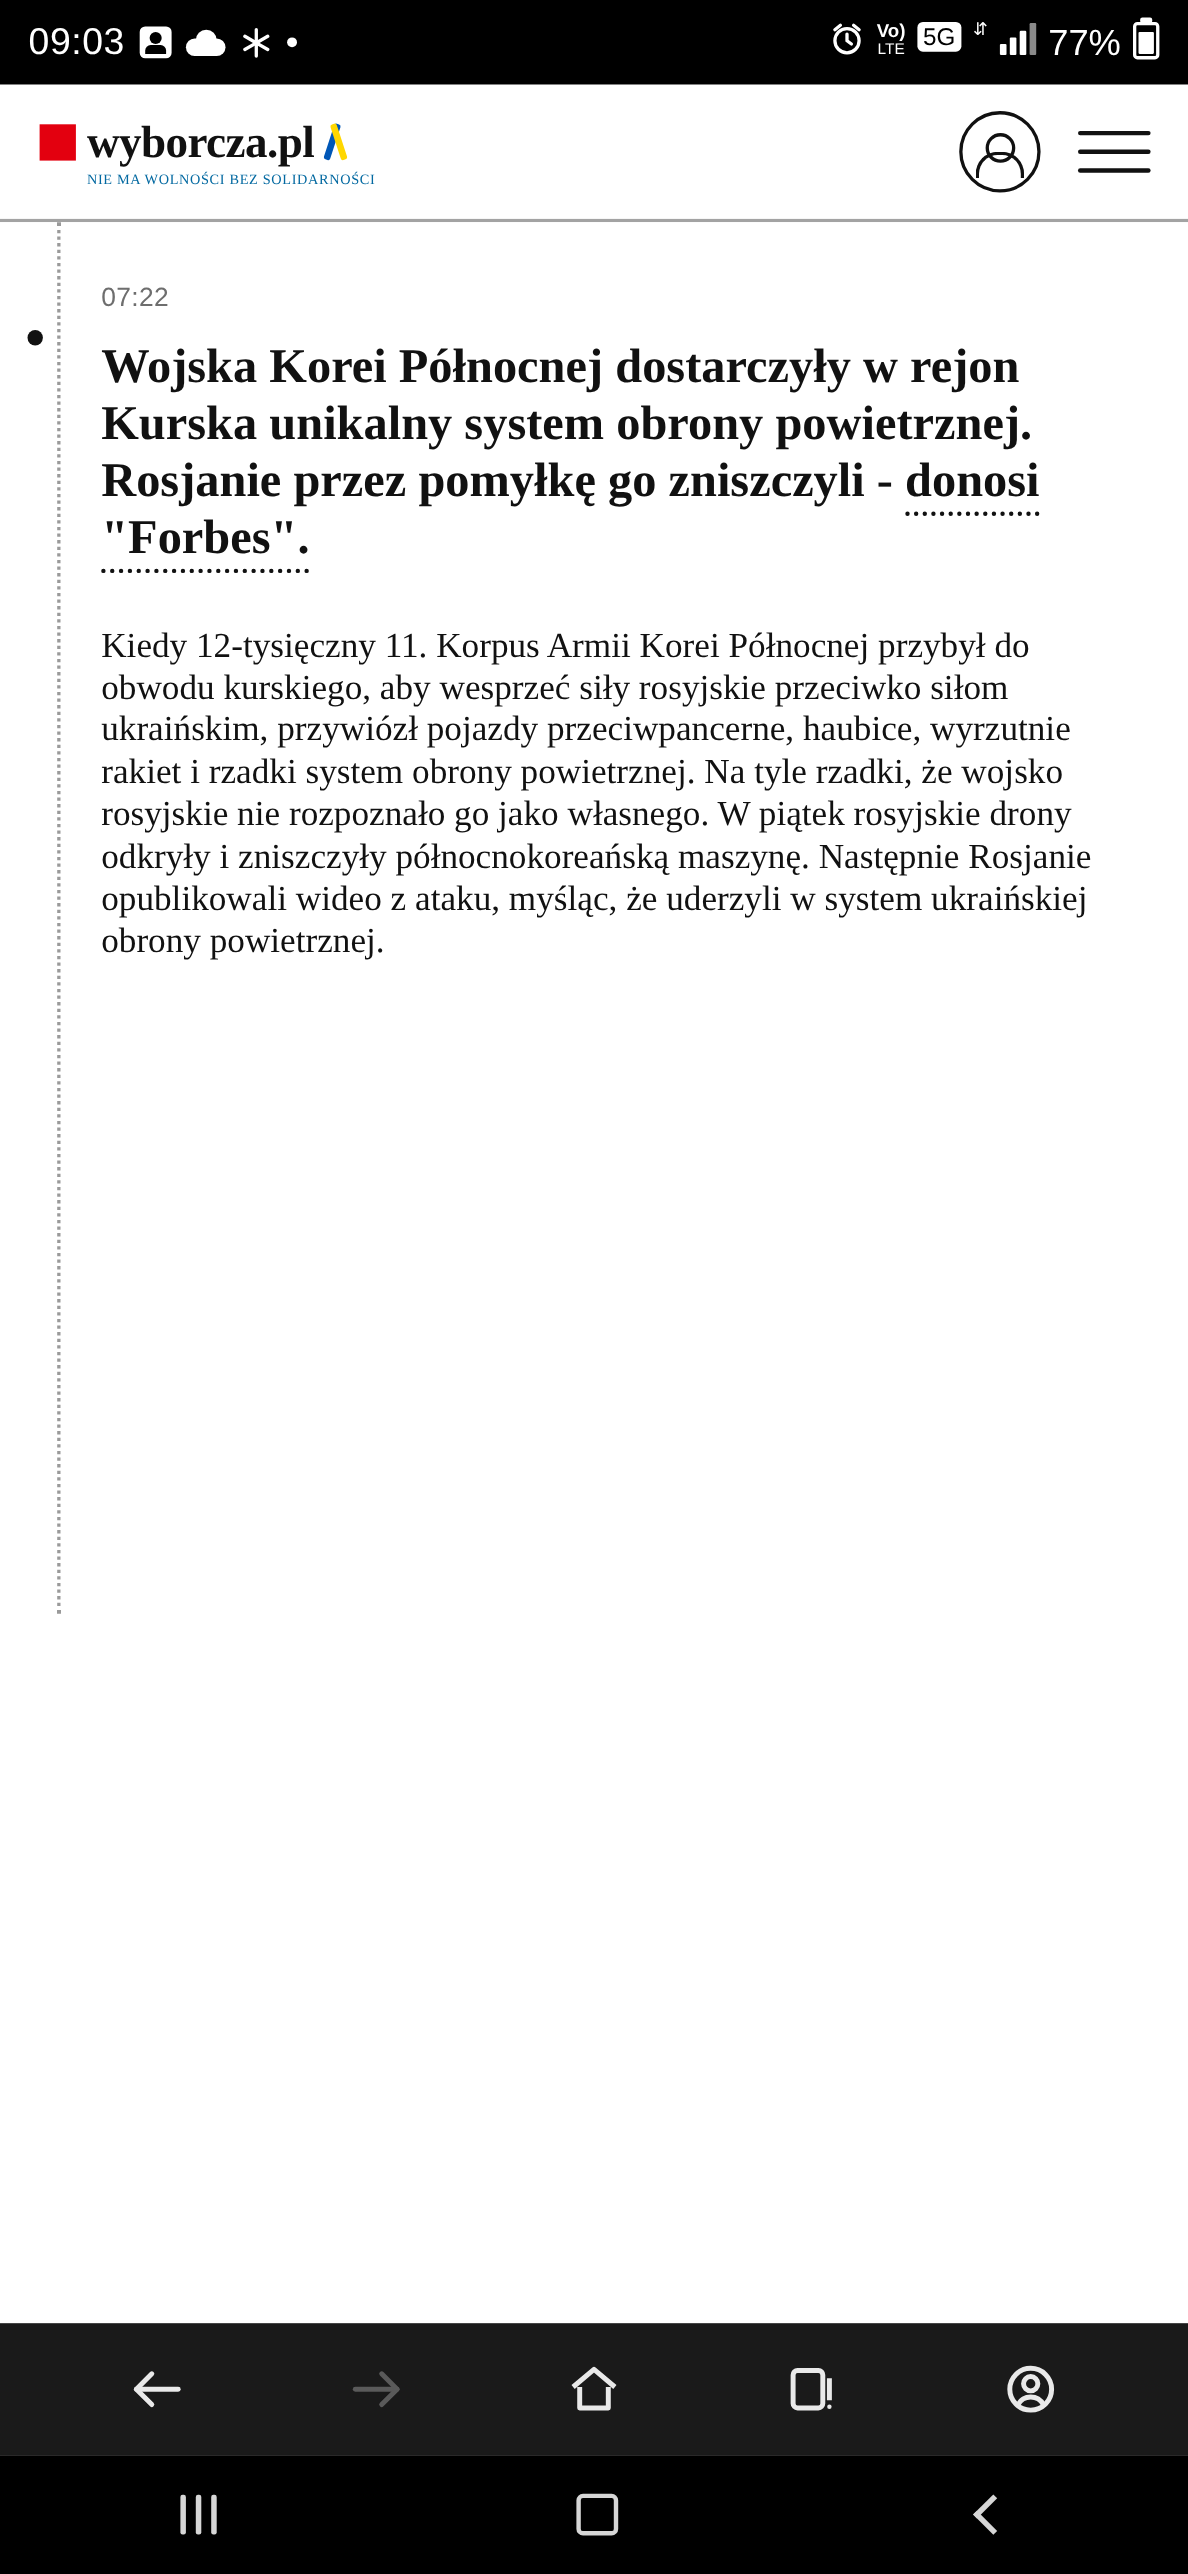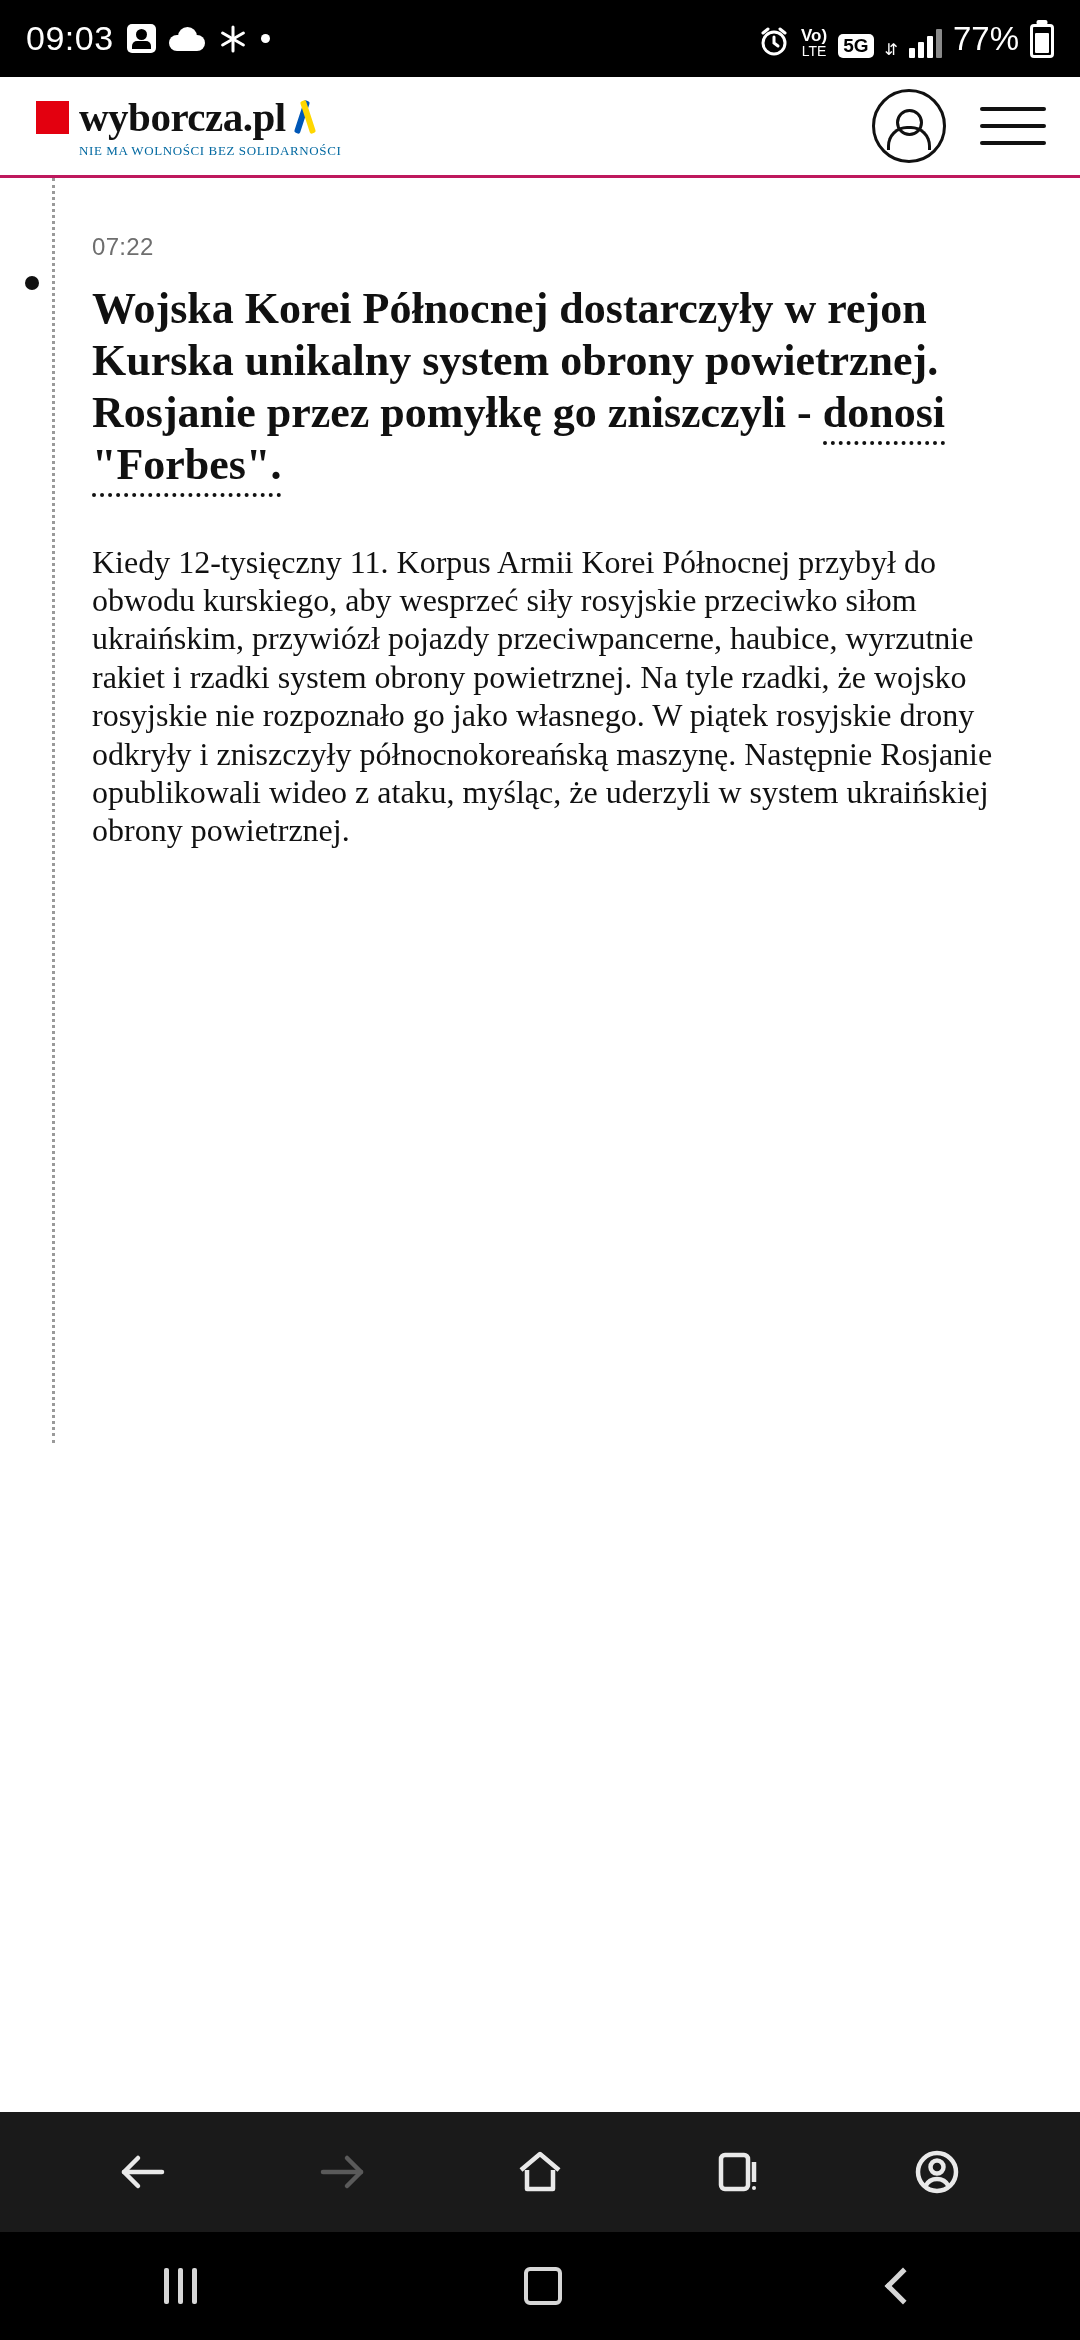--- a/index.html
+++ b/index.html
@@ -11,21 +11,21 @@
   }
 
   
   .statusbar{
     height:77px; background:#000; color:#fff;
     display:flex; align-items:center; justify-content:space-between;
     padding:0 26px;
   }
   .sb-left{ display:flex; align-items:center; gap:13px; }
   .sb-clock{ font-size:34px; font-weight:400; letter-spacing:.5px; }
-  .sb-right{ display:flex; align-items:flex-end; gap:11px; }
+  .sb-right{ display:flex; align-items:flex-start; gap:11px; }
   .sb-battery-text{ font-size:33px; font-weight:500; }
   .ico{ display:inline-flex; align-items:center; justify-content:center; }
 
   .sq-icon{
     width:29px;height:29px;border-radius:5px;background:#fff;
     position:relative;
   }
   .sq-icon:before{
     content:"";position:absolute;left:9px;top:5px;width:11px;height:11px;
     border-radius:50%;background:#000;
@@ -56,32 +56,32 @@
     content:"";position:absolute;left:2px;right:2px;bottom:2px;height:70%;
     background:#fff;border-radius:1px;
   }
   .sig{ display:flex; align-items:flex-end; gap:3px; height:30px; }
   .sig i{ display:block; width:6px; background:#fff; border-radius:1px; }
   .sig i:nth-child(1){height:10px;}
   .sig i:nth-child(2){height:16px;}
   .sig i:nth-child(3){height:22px;}
   .sig i:nth-child(4){height:29px;background:#8a8a8a;}
   .net-badge{
-    font-size:19px;font-weight:700;background:#fff;color:#000;
+    font-size:22px;font-weight:400;background:#fff;color:#000;
     border-radius:5px;padding:1px 5px;line-height:1.15;
   }
   .volte{ font-size:17px; line-height:1; text-align:center; font-weight:600; }
   .volte small{ display:block; font-size:14px; font-weight:400; }
   .arrows{ font-size:16px; line-height:1; }
 
   
   .site-header{
-    height:101px; background:#fff; display:flex; align-items:center;
+    height:125px; background:#fff; display:flex; align-items:center;
     justify-content:space-between; padding:0 34px 0 36px;
-    border-bottom:3px solid #be185d;
+    border-bottom:3px solid #a3a3a3;
   }
   .brand{ display:flex; flex-direction:column; gap:2px; }
   .brand-row{ display:flex; align-items:center; gap:10px; }
   .brand-square{ width:33px;height:33px;background:#e3000f; }
   .brand-name{
     font-family:"Liberation Serif", serif;
     font-size:41px; font-weight:700; color:#111; letter-spacing:-.5px;
   }
   .brand-ribbon{ width:18px;height:34px; position:relative; }
   .brand-ribbon:before{

